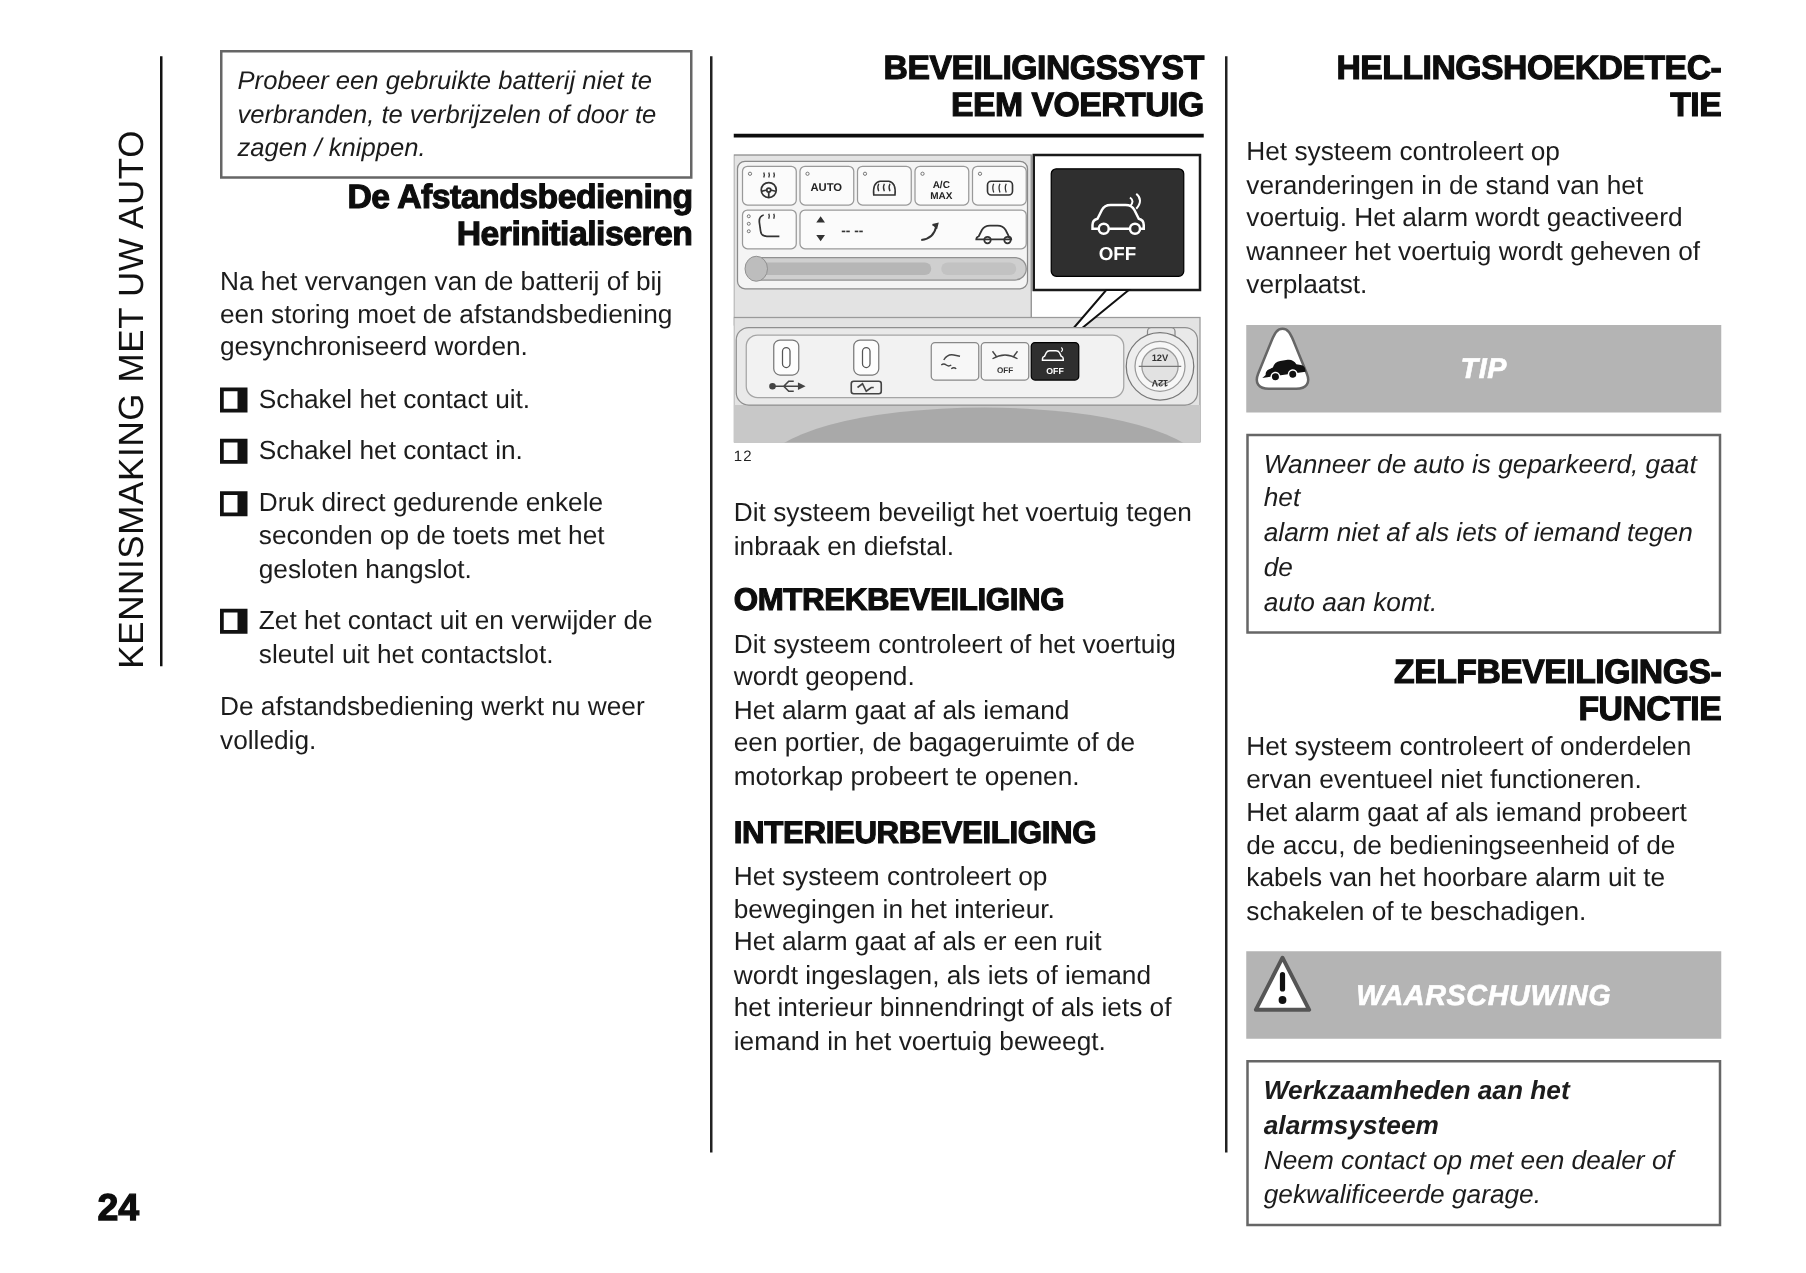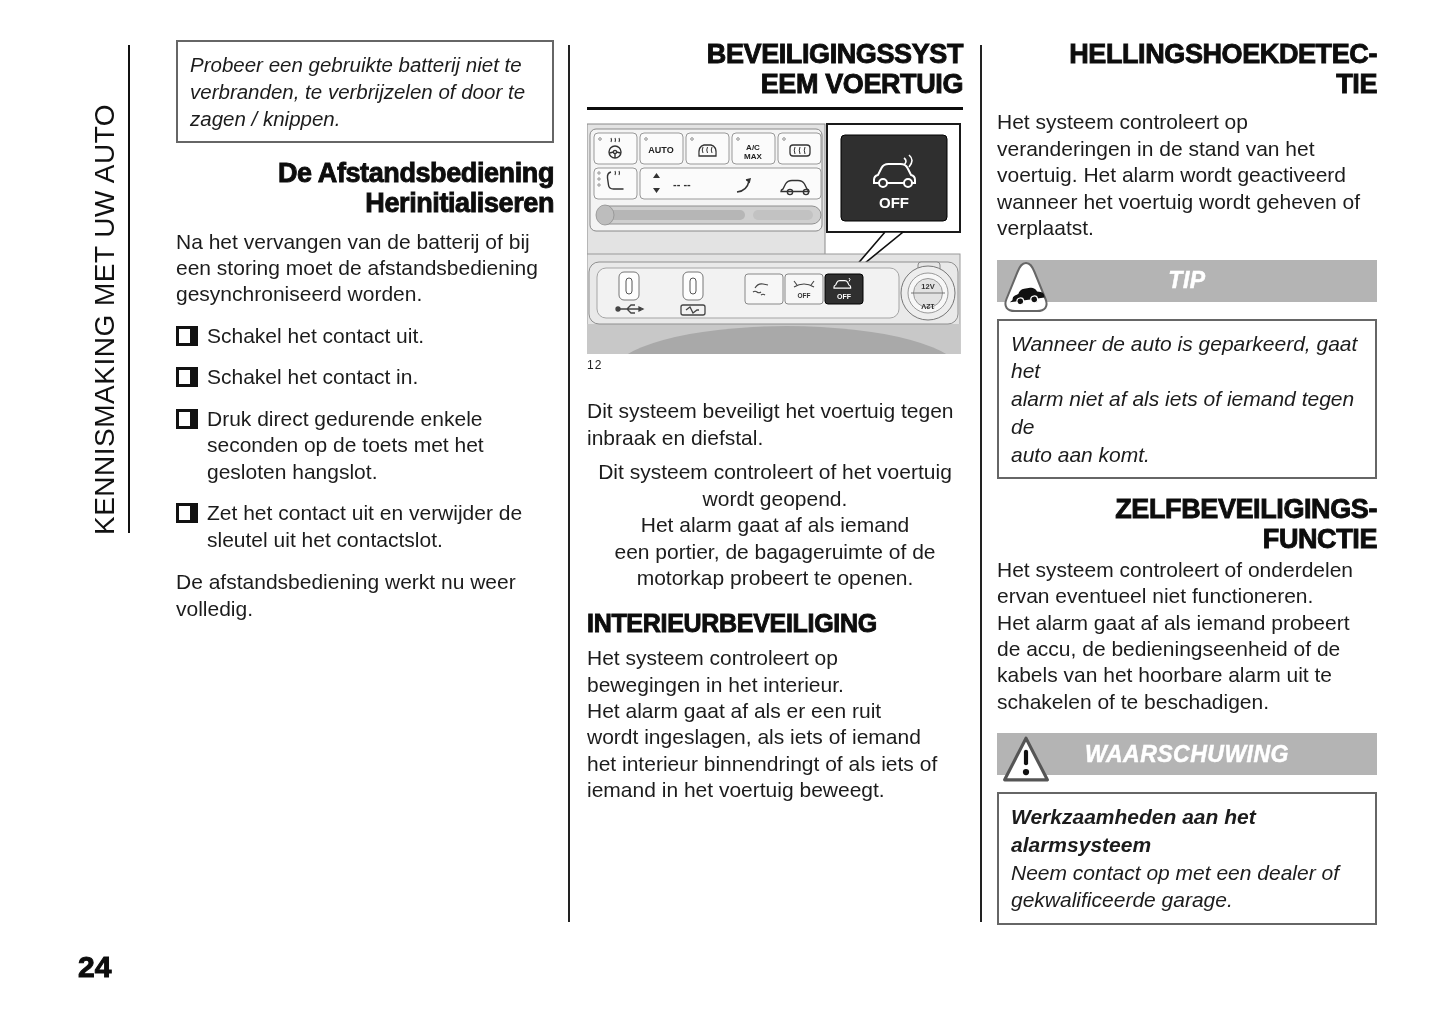--- a/index.html
+++ b/index.html
@@ -23,21 +23,21 @@
   .h1{font-size:27px;line-height:1.1;font-weight:800;letter-spacing:-0.4px;color:#0d0d0d;text-align:right;
       -webkit-text-stroke:0.9px #0d0d0d;}
   .h2{font-size:25px;line-height:1.1;font-weight:800;letter-spacing:-0.3px;color:#0d0d0d;
       -webkit-text-stroke:0.9px #0d0d0d;}
   .note-box{border:2px solid #666;padding:9px 12px;font-style:italic;font-size:20.5px;line-height:1.32;}
   .rule{height:3px;background:#0d0d0d;margin-top:8px;}
   .step{display:flex;margin-top:15px;}
   .step-icon{flex:0 0 auto;width:11px;height:14px;border:3px solid #111;border-right-width:8px;
       margin:3px 9px 0 0;}
   .step-text{font-size:21px;line-height:1.26;}
-  .banner{position:relative;height:42px;background:#b4b4b4;display:flex;align-items:center;justify-content:center;}
+  .banner{position:relative;height:70px;background:#b4b4b4;display:flex;align-items:center;justify-content:center;}
   .banner-label{font-size:23px;font-weight:800;font-style:italic;color:#fff;letter-spacing:0.5px;
       -webkit-text-stroke:0.5px #fff;}
   .banner-icon{position:absolute;left:5px;top:1px;}
   .fig-caption{font-size:12px;letter-spacing:1px;color:#222;margin-top:4px;}
   .page-num{position:absolute;left:78px;top:950px;font-size:30px;font-weight:800;
       -webkit-text-stroke:1px #0d0d0d;color:#0d0d0d;}
 </style>
 </head>
 <body>
 
@@ -46,21 +46,21 @@
   <div class="side-label">KENNISMAKING MET UW AUTO</div>
   <div class="side-rule"></div>
 
   <div class="divider div1"></div>
   <div class="divider div2"></div>
 
   <div class="col col1">
     <div class="note-box pre">Probeer een gebruikte batterij niet te
 verbranden, te verbrijzelen of door te
 zagen / knippen.</div>
-    <div class="h1 pre" style="margin-top:16px;">De Afstandsbediening
+    <div class="h1 pre" style="">De Afstandsbediening
 Herinitialiseren</div>
     <div class="body-t pre" style="margin-top:10px;">Na het vervangen van de batterij of bij
 een storing moet de afstandsbediening
 gesynchroniseerd worden.</div>
 
     <div class="step">
       <span class="step-icon"></span>
       <span class="step-text pre">Schakel het contact uit.</span>
     </div>
     <div class="step">
@@ -215,21 +215,22 @@
       <circle cx="341" cy="171" r="20" fill="#f7f7f7" stroke="#999"></circle>
       <circle cx="341" cy="171" r="14.5" fill="#e2e2e2" stroke="#999"></circle>
       <path d="M324 171 L358 171" stroke="#777" stroke-width="1"></path>
       <text x="341" y="167" font-size="7.5" font-weight="bold" fill="#333" text-anchor="middle">12V</text>
       <text x="341" y="178" font-size="7.5" font-weight="bold" fill="#333" text-anchor="middle" transform="rotate(180 341 180)">12V</text>
     </svg>
     <div class="fig-caption">12</div>
 
     <div class="body-t pre" style="margin-top:26px;">Dit systeem beveiligt het voertuig tegen
 inbraak en diefstal.</div>
-    <div class="body-t pre" style="margin-top:8px;text-align:center;">Dit systeem controleert of het voertuig
+    <div class="h2" style="margin-top:16px;">OMTREKBEVEILIGING</div>
+    <div class="body-t pre" style="margin-top:8px;">Dit systeem controleert of het voertuig
 wordt geopend.
 Het alarm gaat af als iemand
 een portier, de bagageruimte of de
 motorkap probeert te openen.</div>
     <div class="h2" style="margin-top:18px;">INTERIEURBEVEILIGING</div>
     <div class="body-t pre" style="margin-top:8px;">Het systeem controleert op
 bewegingen in het interieur.
 Het alarm gaat af als er een ruit
 wordt ingeslagen, als iets of iemand
 het interieur binnendringt of als iets of

